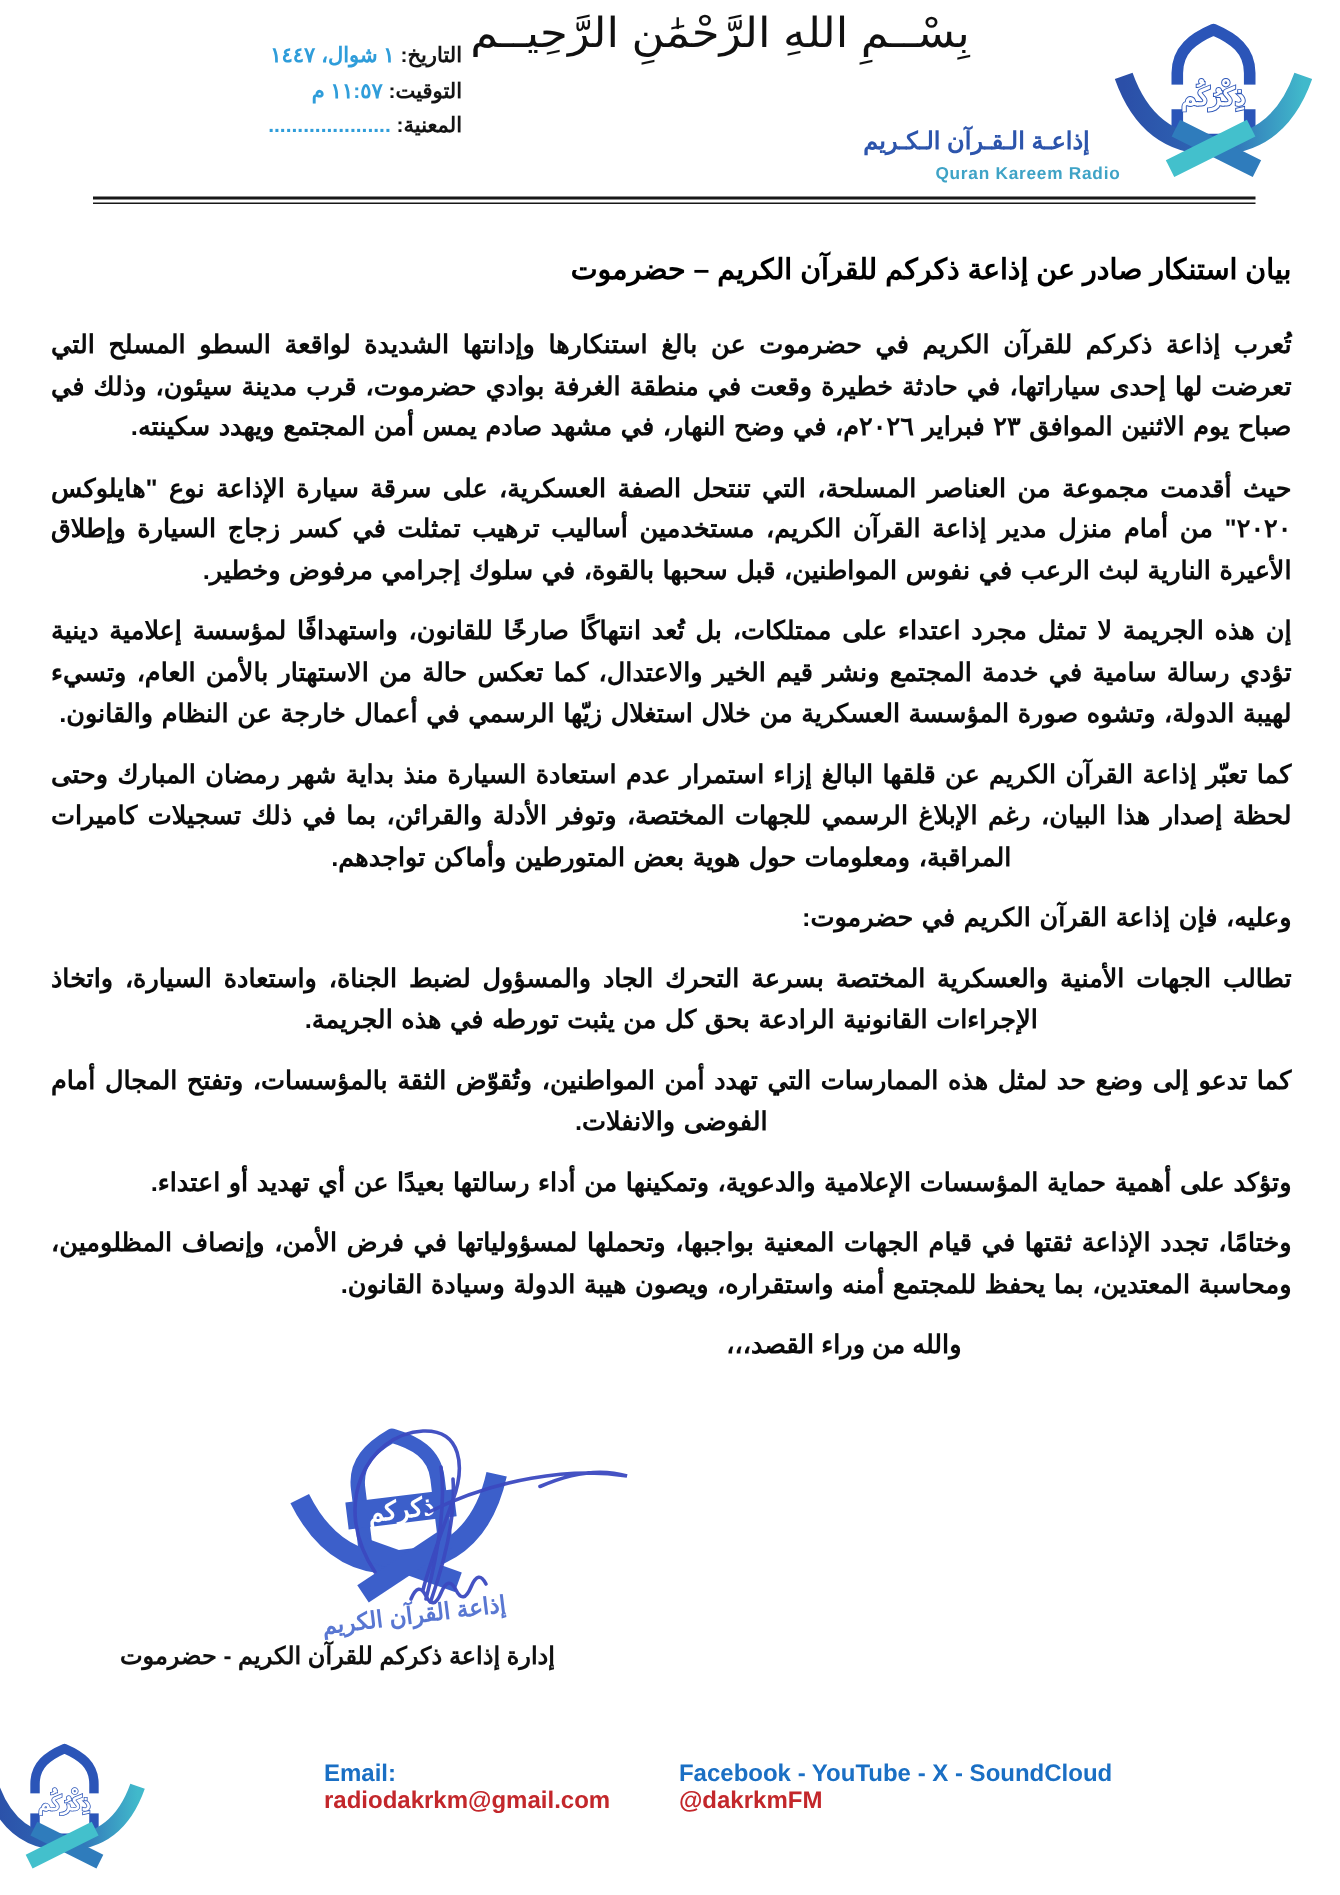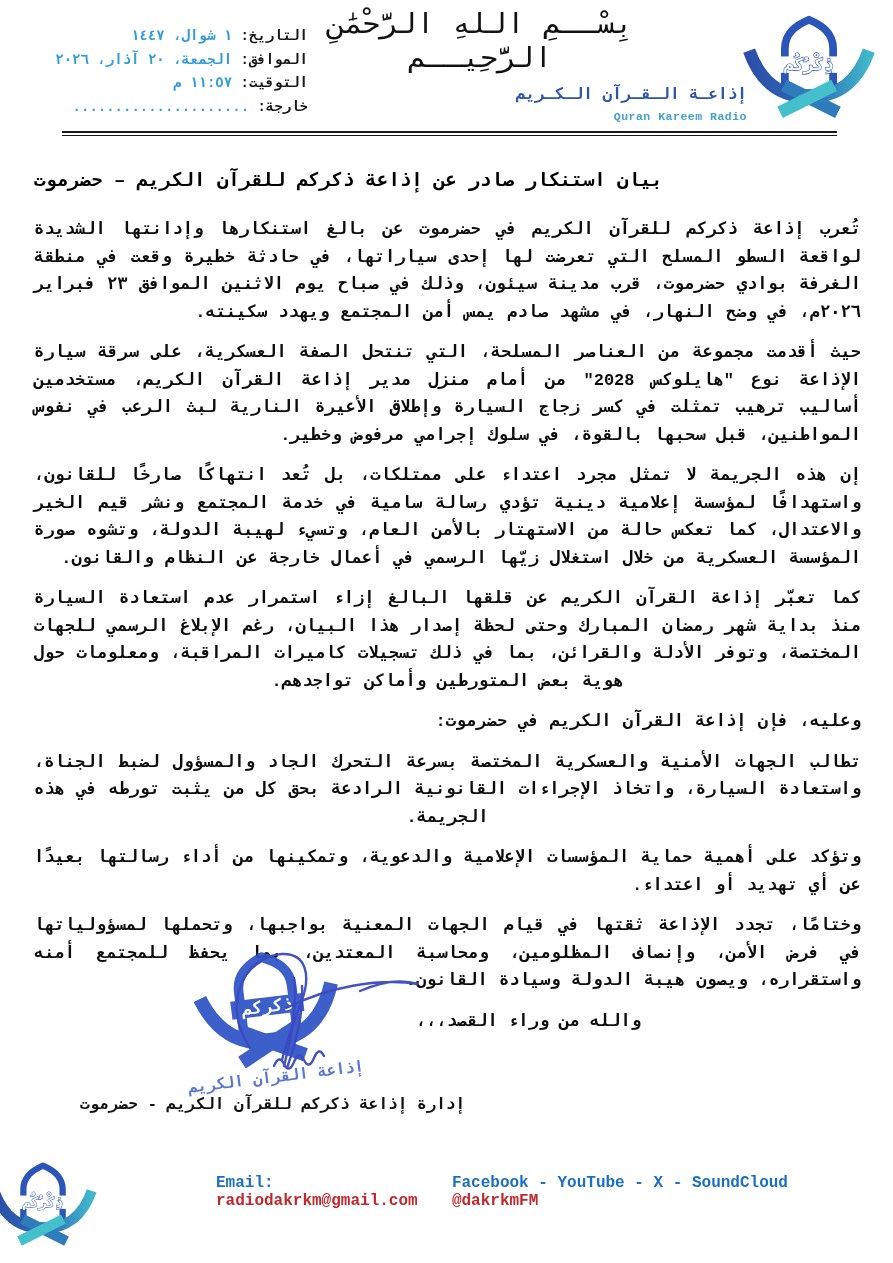--- a/index.html
+++ b/index.html
@@ -1,35 +1,35 @@
 <!DOCTYPE html>
 <html><head>
 <meta charset="utf-8">
 <style>
   html,body{margin:0;padding:0;background:#fff;}
   .page{position:relative;width:893px;height:1263px;background:#fff;overflow:hidden;
-        font-family:Liberation Mono, monospace;color:#0c0c0c;}
+        font-family:Liberation Sans, sans-serif;color:#0c0c0c;}
 
   
   .meta-block{position:absolute;left:90px;top:25px;width:218px;direction:rtl;text-align:right;}
   .meta-row{font-size:14px;font-weight:bold;line-height:23.5px;color:#151515;white-space:nowrap;}
   .meta-value{color:#2f9dda;}
   .bismillah{position:absolute;left:310px;top:4px;width:340px;text-align:center;
              font-size:30px;font-weight:normal;color:#111;direction:rtl;transform:scaleY(.92);}
   .logo-mark{position:absolute;right:14px;top:12px;width:140px;height:112px;}
   .logo-wordmark{position:absolute;right:146px;top:84px;width:192px;text-align:center;
                  font-size:16px;font-weight:bold;color:#2d55ac;direction:rtl;white-space:nowrap;}
   .logo-wordmark-en{position:absolute;right:146px;top:110px;width:192px;text-align:right;
                     font-size:11.5px;font-weight:bold;color:#3fa3c6;letter-spacing:.5px;}
   .rule{position:absolute;left:62px;right:56px;top:131px;height:2px;
         border-top:2.5px solid #181818;border-bottom:1.2px solid #181818;}
 
   
   .doc-body{position:absolute;left:34px;right:32px;top:164px;direction:rtl;}
-  .doc-title{text-align:left;font-size:19px;font-weight:bold;margin:4px 0 24px;color:#000;}
+  .doc-title{text-align:right;font-size:19px;font-weight:bold;margin:4px 0 24px;color:#000;}
   .doc-body p.para{font-size:17px;font-weight:bold;line-height:27.5px;margin:0 0 13px;
                    text-align:justify;text-align-last:right;word-spacing:1px;}
   .doc-body p.para.last-center{text-align-last:center;}
   .closing{font-size:17px;font-weight:bold;line-height:27px;margin:6px 220px 0 0;
            text-align:right;white-space:nowrap;}
 
   
   .stamp-wrap{position:absolute;left:150px;top:948px;width:240px;height:160px;z-index:1;
               transform:rotate(-7deg);opacity:.92;}
   .sig-wrap{position:absolute;left:190px;top:948px;width:250px;height:140px;z-index:2;}
@@ -48,32 +48,28 @@
 
 <div class="page">
 
   <div class="meta-block">
 
       <div class="meta-row">
         <span class="meta-label">التاريخ:</span>
         <span class="meta-value">١ شوال، ١٤٤٧</span>
       </div>
 
-      <div class="meta-row">
-        <span class="meta-label">الموافق:</span>
-        <span class="meta-value">الجمعة، ٢٠ آذار، ٢٠٢٦</span>
-      </div>
 
       <div class="meta-row">
         <span class="meta-label">التوقيت:</span>
         <span class="meta-value">١١:٥٧ م</span>
       </div>
 
       <div class="meta-row">
-        <span class="meta-label">خارجة:</span>
+        <span class="meta-label">المعنية:</span>
         <span class="meta-value">.....................</span>
       </div>
     </div>
 
   <div class="bismillah">بِسْــمِ اللهِ الرَّحْمَٰنِ الرَّحِيــم</div>
 
   <svg class="logo-mark" viewBox="0 0 140 116">
     <defs>
       <linearGradient id="lg1" x1="0" y1="0" x2="1" y2="0">
         <stop offset="0" stop-color="#2b4fa8"></stop>
@@ -92,30 +88,31 @@
   <div class="logo-wordmark-en">Quran Kareem Radio</div>
 
   <div class="rule"></div>
 
   <div class="doc-body">
     <div class="doc-title">بيان استنكار صادر عن إذاعة ذكركم للقرآن الكريم – حضرموت</div>
     <div>
 
         <p class="para">تُعرب إذاعة ذكركم للقرآن الكريم في حضرموت عن بالغ استنكارها وإدانتها الشديدة لواقعة السطو المسلح التي تعرضت لها إحدى سياراتها، في حادثة خطيرة وقعت في منطقة الغرفة بوادي حضرموت، قرب مدينة سيئون، وذلك في صباح يوم الاثنين الموافق ٢٣ فبراير ٢٠٢٦م، في وضح النهار، في مشهد صادم يمس أمن المجتمع ويهدد سكينته.</p>
 
-        <p class="para">حيث أقدمت مجموعة من العناصر المسلحة، التي تنتحل الصفة العسكرية، على سرقة سيارة الإذاعة نوع "هايلوكس 2028" من أمام منزل مدير إذاعة القرآن الكريم، مستخدمين أساليب ترهيب تمثلت في كسر زجاج السيارة وإطلاق الأعيرة النارية لبث الرعب في نفوس المواطنين، قبل سحبها بالقوة، في سلوك إجرامي مرفوض وخطير.</p>
+        <p class="para">حيث أقدمت مجموعة من العناصر المسلحة، التي تنتحل الصفة العسكرية، على سرقة سيارة الإذاعة نوع "هايلوكس ٢٠٢٠" من أمام منزل مدير إذاعة القرآن الكريم، مستخدمين أساليب ترهيب تمثلت في كسر زجاج السيارة وإطلاق الأعيرة النارية لبث الرعب في نفوس المواطنين، قبل سحبها بالقوة، في سلوك إجرامي مرفوض وخطير.</p>
 
         <p class="para">إن هذه الجريمة لا تمثل مجرد اعتداء على ممتلكات، بل تُعد انتهاكًا صارخًا للقانون، واستهدافًا لمؤسسة إعلامية دينية تؤدي رسالة سامية في خدمة المجتمع ونشر قيم الخير والاعتدال، كما تعكس حالة من الاستهتار بالأمن العام، وتسيء لهيبة الدولة، وتشوه صورة المؤسسة العسكرية من خلال استغلال زيّها الرسمي في أعمال خارجة عن النظام والقانون.</p>
 
         <p class="para last-center">كما تعبّر إذاعة القرآن الكريم عن قلقها البالغ إزاء استمرار عدم استعادة السيارة منذ بداية شهر رمضان المبارك وحتى لحظة إصدار هذا البيان، رغم الإبلاغ الرسمي للجهات المختصة، وتوفر الأدلة والقرائن، بما في ذلك تسجيلات كاميرات المراقبة، ومعلومات حول هوية بعض المتورطين وأماكن تواجدهم.</p>
 
         <p class="para">وعليه، فإن إذاعة القرآن الكريم في حضرموت:</p>
 
         <p class="para last-center">تطالب الجهات الأمنية والعسكرية المختصة بسرعة التحرك الجاد والمسؤول لضبط الجناة، واستعادة السيارة، واتخاذ الإجراءات القانونية الرادعة بحق كل من يثبت تورطه في هذه الجريمة.</p>
 
+        <p class="para last-center">كما تدعو إلى وضع حد لمثل هذه الممارسات التي تهدد أمن المواطنين، وتُقوّض الثقة بالمؤسسات، وتفتح المجال أمام الفوضى والانفلات.</p>
 
         <p class="para">وتؤكد على أهمية حماية المؤسسات الإعلامية والدعوية، وتمكينها من أداء رسالتها بعيدًا عن أي تهديد أو اعتداء.</p>
 
         <p class="para">وختامًا، تجدد الإذاعة ثقتها في قيام الجهات المعنية بواجبها، وتحملها لمسؤولياتها في فرض الأمن، وإنصاف المظلومين، ومحاسبة المعتدين، بما يحفظ للمجتمع أمنه واستقراره، ويصون هيبة الدولة وسيادة القانون.</p>
       </div>
     <p class="closing">والله من وراء القصد،،،</p>
   </div>
 
   <svg class="stamp-wrap" viewBox="0 0 140 150">
     <path d="M70,8 C56,14 45,22 45,38 L45,84 L95,84 L95,38 C95,22 84,14 70,8 Z" fill="none" stroke="#2c52c6" stroke-width="9" stroke-linejoin="round"></path>

